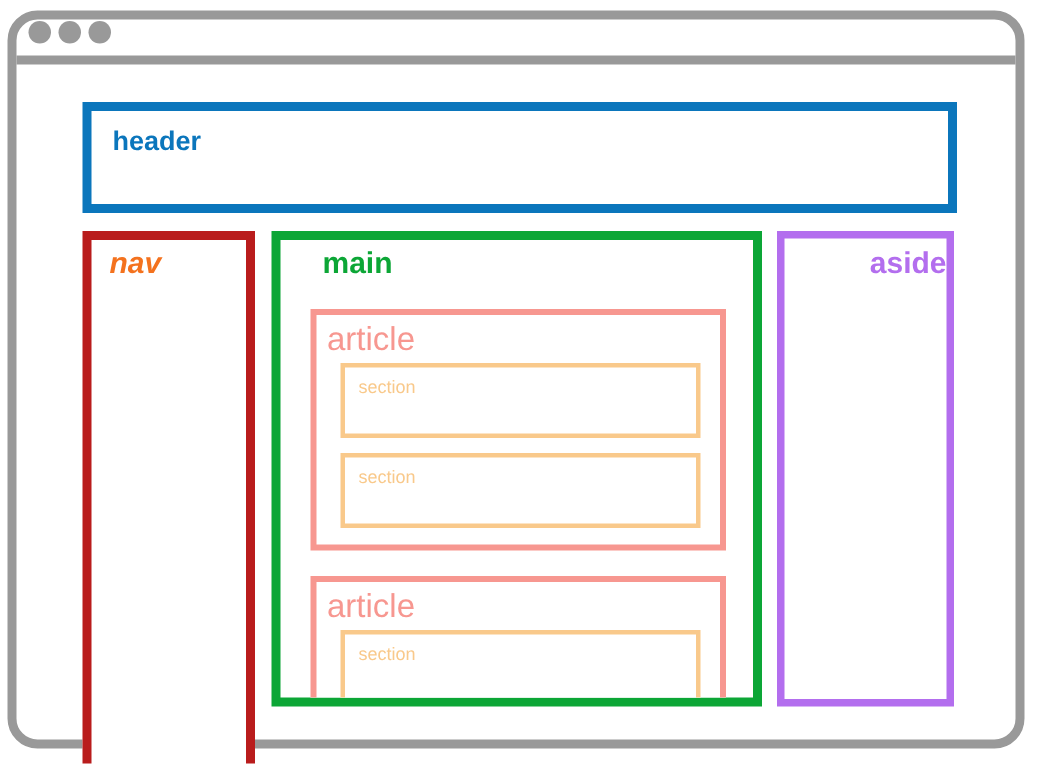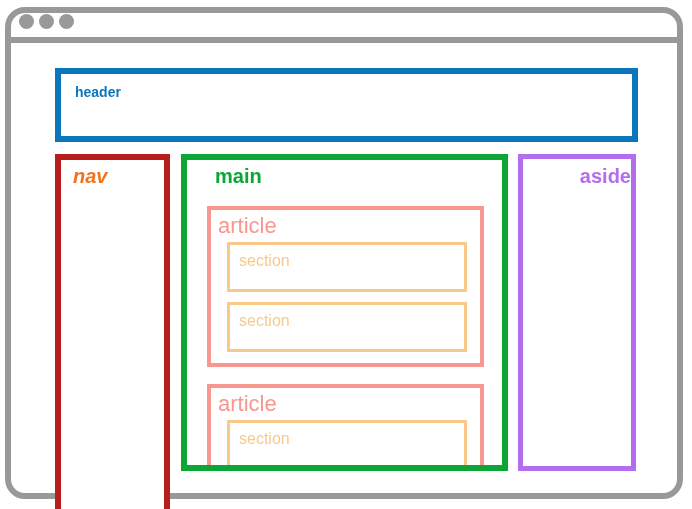--- a/index.html
+++ b/index.html
@@ -46,21 +46,21 @@
     line-height: 1.15;
     padding: 5px 0 0 12px;
     white-space: nowrap;
   }
 
   .box-header {
     left: 44px; top: 55px;
     width: 583px; height: 74px;
     border: 6px solid #0b76bc;
   }
-  .box-header .box-label { color: #0b76bc; font-size: 14px; padding: 10px 0 0 14px; }
+  .box-header .box-label { color: #0b76bc; font-size: 18px; padding: 10px 0 0 14px; }
 
   .box-nav {
     left: 44px; top: 141px;
     width: 115px; height: 367px;
     border: 6px solid #b91c1c;
     font-style: italic;
   }
   .box-nav .box-label { color: #f4721e; }
 
   .box-main {
@@ -99,21 +99,21 @@
   .box-section {
     left: 16px;
     width: 240px; height: 50px;
     border: 3px solid #f9c98b;
   }
   .section-1 { top: 32px; }
   .section-2 { top: 92px; }
   .section-label {
     display: block;
     color: #f9c98b;
-    font-size: 16px;
+    font-size: 12px;
     font-weight: normal;
     line-height: 1.2;
     padding: 6px 0 0 9px;
     white-space: nowrap;
   }
 </style>
 </head>
 <body>
 
 <div class="browser-window">

